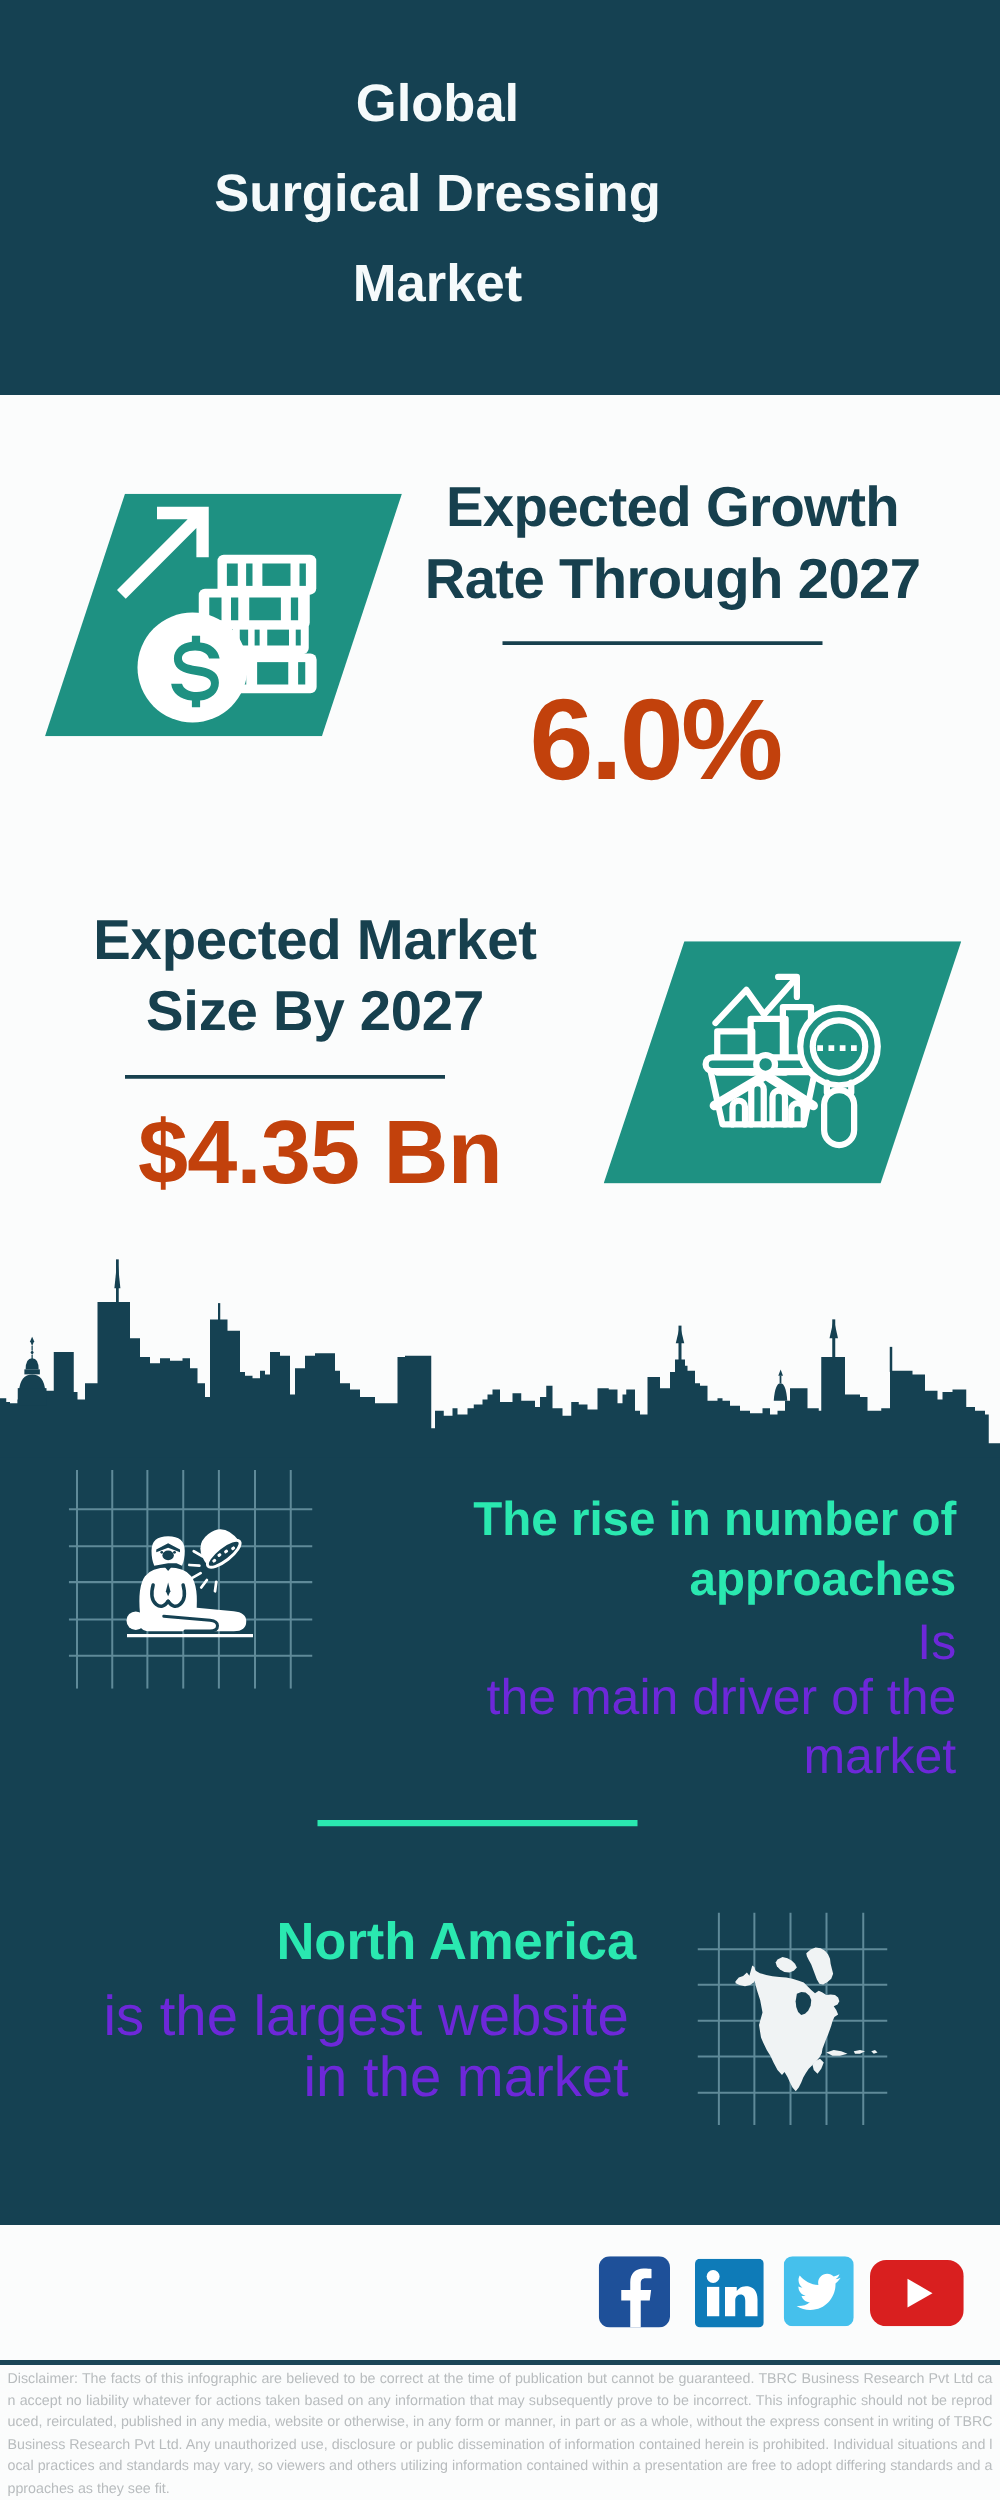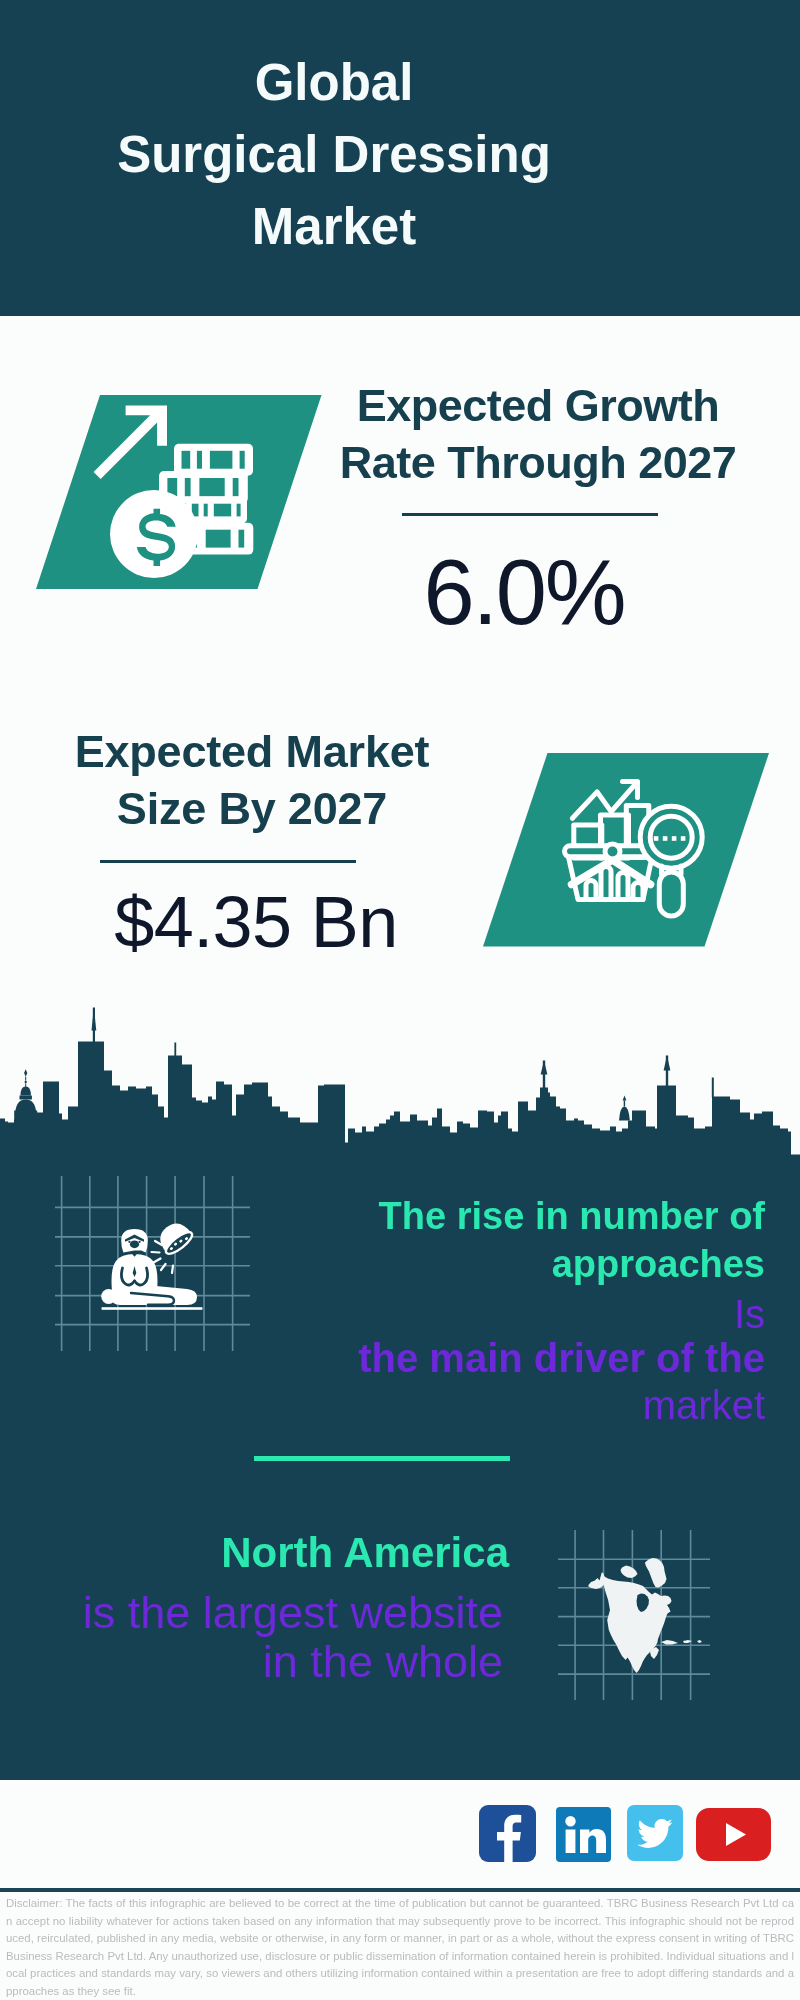--- a/index.html
+++ b/index.html
@@ -2,27 +2,27 @@
 <html><head>
 <meta charset="utf-8">
 <style>
   html,body{margin:0;padding:0;}
   body{width:800px;height:2000px;background:#fbfcfc;font-family:"Liberation Sans",sans-serif;overflow:hidden;}
   .page{position:relative;width:800px;height:2000px;background:#fbfcfc;}
 
   
   .header{position:absolute;left:0;top:0;width:800px;height:316px;background:#154152;}
   .header-title{position:absolute;left:0;top:47px;width:668px;text-align:center;color:#f5fafb;
-    font-weight:bold;font-size:51px;line-height:72px;}
+    font-weight:bold;font-size:42px;line-height:72px;padding-left:16px;}
   .header-title div{white-space:nowrap;}
 
   
   .stat-head{position:absolute;text-align:center;color:#17404e;font-weight:bold;font-size:45px;line-height:57px;white-space:nowrap;}
   .rule{position:absolute;background:#17404e;height:3px;}
-  .bignum{position:absolute;text-align:center;color:#0f172a;font-weight:normal;font-size:92px;line-height:92px;white-space:nowrap;}
+  .bignum{position:absolute;text-align:center;color:#c2410c;font-weight:bold;font-size:92px;line-height:92px;white-space:nowrap;}
   .para-wrap{position:absolute;}
   .para-wrap svg{display:block;}
 
   
   .darkband{position:absolute;left:0;top:1160px;width:800px;height:620px;background:#154152;}
   .skyline{position:absolute;left:0;top:1005px;width:800px;height:161px;}
 
   
   .dk-green{color:#2ae8b0;}
   .dk-white{color:#6d28d9;}
@@ -217,21 +217,21 @@
         <line x1="98.5" y1="86.5" x2="105.5" y2="82.5"></line>
         <line x1="106" y1="94" x2="110.5" y2="88"></line>
         <line x1="117" y1="97" x2="118" y2="89.5"></line>
       </g>
     </g>
   </svg>
 
   <div class="blk bold dk-green" style="left:265px;top:1194px;width:500px;">The rise in number of</div>
   <div class="blk bold dk-green" style="left:265px;top:1242px;width:500px;">approaches</div>
   <div class="blk dk-white" style="left:265px;top:1292px;width:500px;">Is</div>
-  <div class="blk dk-white" style="left:265px;top:1336px;width:500px;font-weight:bold;">the main driver of the</div>
+  <div class="blk dk-white" style="left:265px;top:1336px;width:500px;">the main driver of the</div>
   <div class="blk dk-white" style="left:265px;top:1383px;width:500px;">market</div>
   <div class="green-rule" style="left:254px;top:1456px;width:256px;height:5px;"></div>
 
   <svg class="gridsvg" style="left:558px;top:1530px;width:152px;height:170px;" viewBox="0 0 152 170">
     <g stroke="#5f8a99" stroke-width="1.6">
       <line x1="17.1" y1="0" x2="17.1" y2="170"></line>
       <line x1="45.5" y1="0" x2="45.5" y2="170"></line>
       <line x1="74.4" y1="0" x2="74.4" y2="170"></line>
       <line x1="103.2" y1="0" x2="103.2" y2="170"></line>
       <line x1="132.6" y1="0" x2="132.6" y2="170"></line>
@@ -249,21 +249,21 @@
       <path d="M 79.5 65.0 L 83.0 63.5 L 86.5 64.0 L 89.5 66.5 L 91.0 70.0 L 90.5 74.5 L 88.5 78.5 L 86.0 81.0 L 83.0 82.0 L 80.5 79.5 L 79.0 75.5 L 78.5 71.0 Z" fill="#154152"></path>
       <path d="M 103.0 112.0 L 109.0 110.0 L 115.0 111.0 L 120.0 113.0 L 114.0 114.5 L 108.0 114.5 Z"></path>
       <path d="M 125.0 111.0 L 130.0 110.0 L 134.0 111.0 L 130.0 113.0 L 126.0 113.0 Z"></path>
       <path d="M 139.0 111.0 L 142.0 110.0 L 144.0 112.0 L 141.0 113.0 Z"></path>
       <path d="M 94.0 119.0 L 98.0 117.0 L 101.0 120.0 L 99.0 125.0 L 96.0 129.0 L 93.0 126.0 L 92.0 122.0 Z"></path>
     </g>
   </svg>
 
   <div class="blk bold dk-green" style="left:9px;top:1531px;width:500px;font-size:42px;">North America</div>
   <div class="blk dk-white" style="left:3px;top:1588px;width:500px;font-size:45px;line-height:49px;">is the largest website</div>
-  <div class="blk dk-white" style="left:3px;top:1637px;width:500px;font-size:45px;line-height:49px;">in the whole</div>
+  <div class="blk dk-white" style="left:3px;top:1637px;width:500px;font-size:45px;line-height:49px;">in the market</div>
 
   <div class="footer-sep"></div>
   <div class="social">
     <a class="sicon fb">
       <svg viewBox="0 0 57 57" width="57" height="57">
           <rect width="57" height="57" rx="9" fill="#1e5099"></rect>
       <path d="M33.6 57 V35.4 h7.2 l1.1 -8.4 h-8.3 v-5.3 c0 -2.4 0.7 -4.1 4.2 -4.1 h4.4 v-7.5 c-0.8 -0.1 -3.4 -0.3 -6.4 -0.3 -6.3 0 -10.6 3.9 -10.6 11 v6.2 h-7.2 v8.4 h7.2 V57 Z" fill="#ffffff"></path>
         </svg>
     </a>
     <a class="sicon li">

